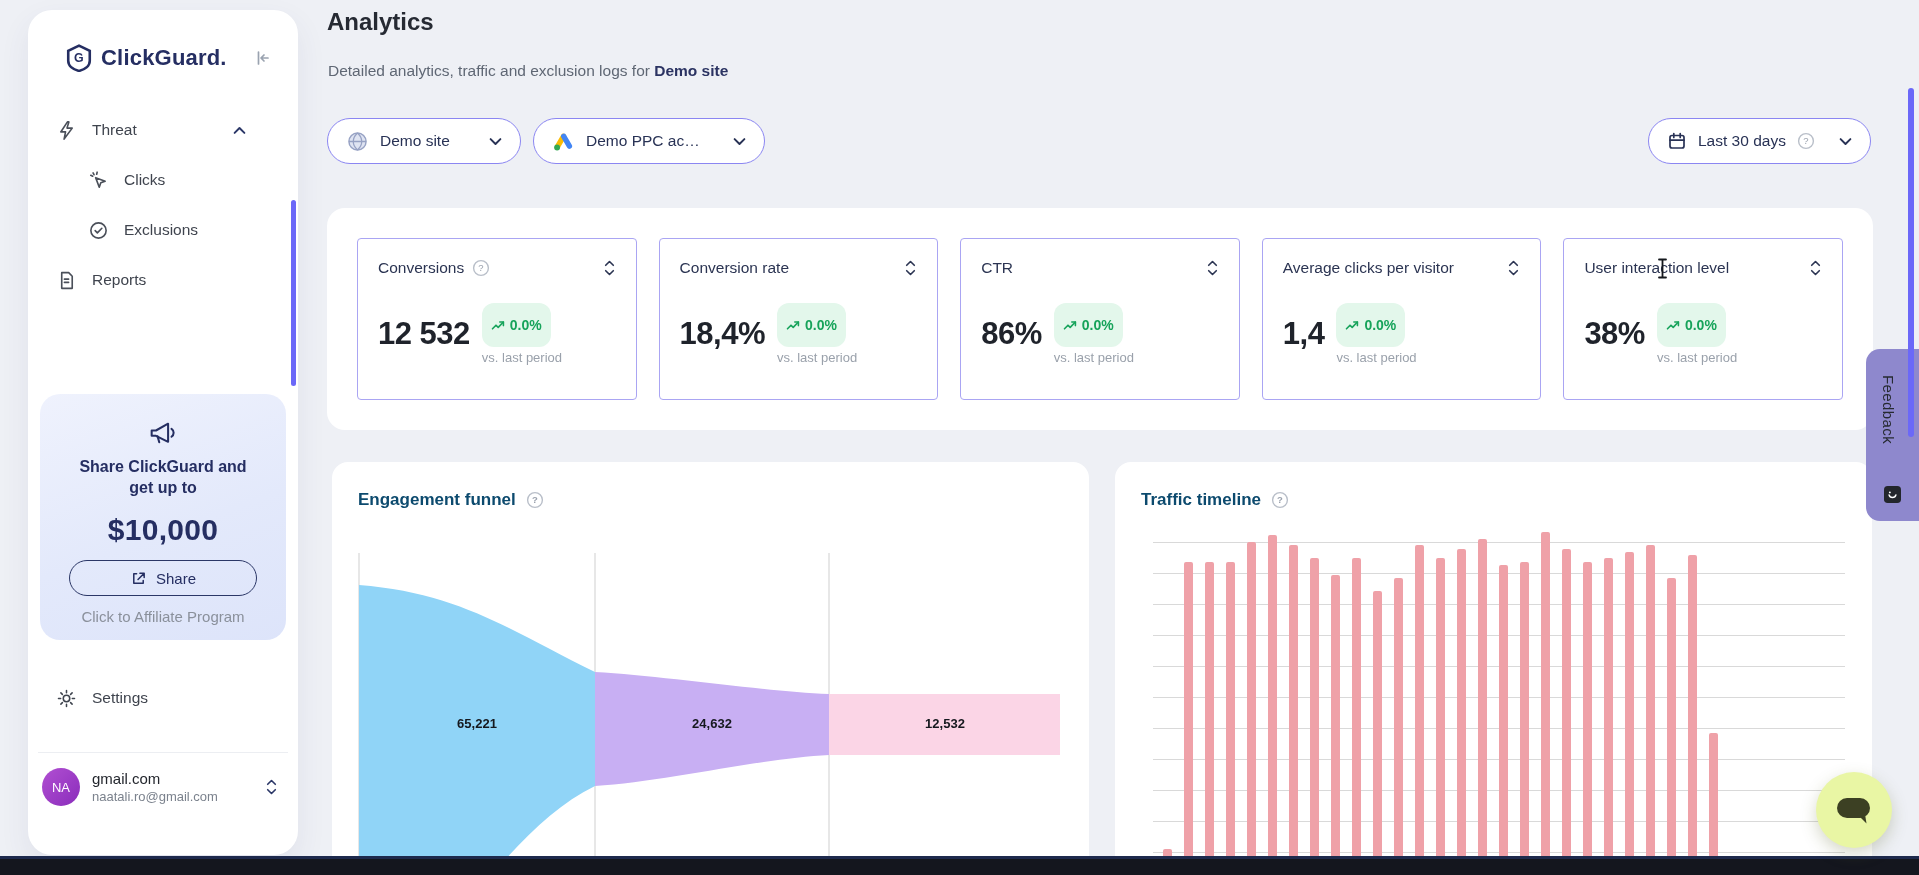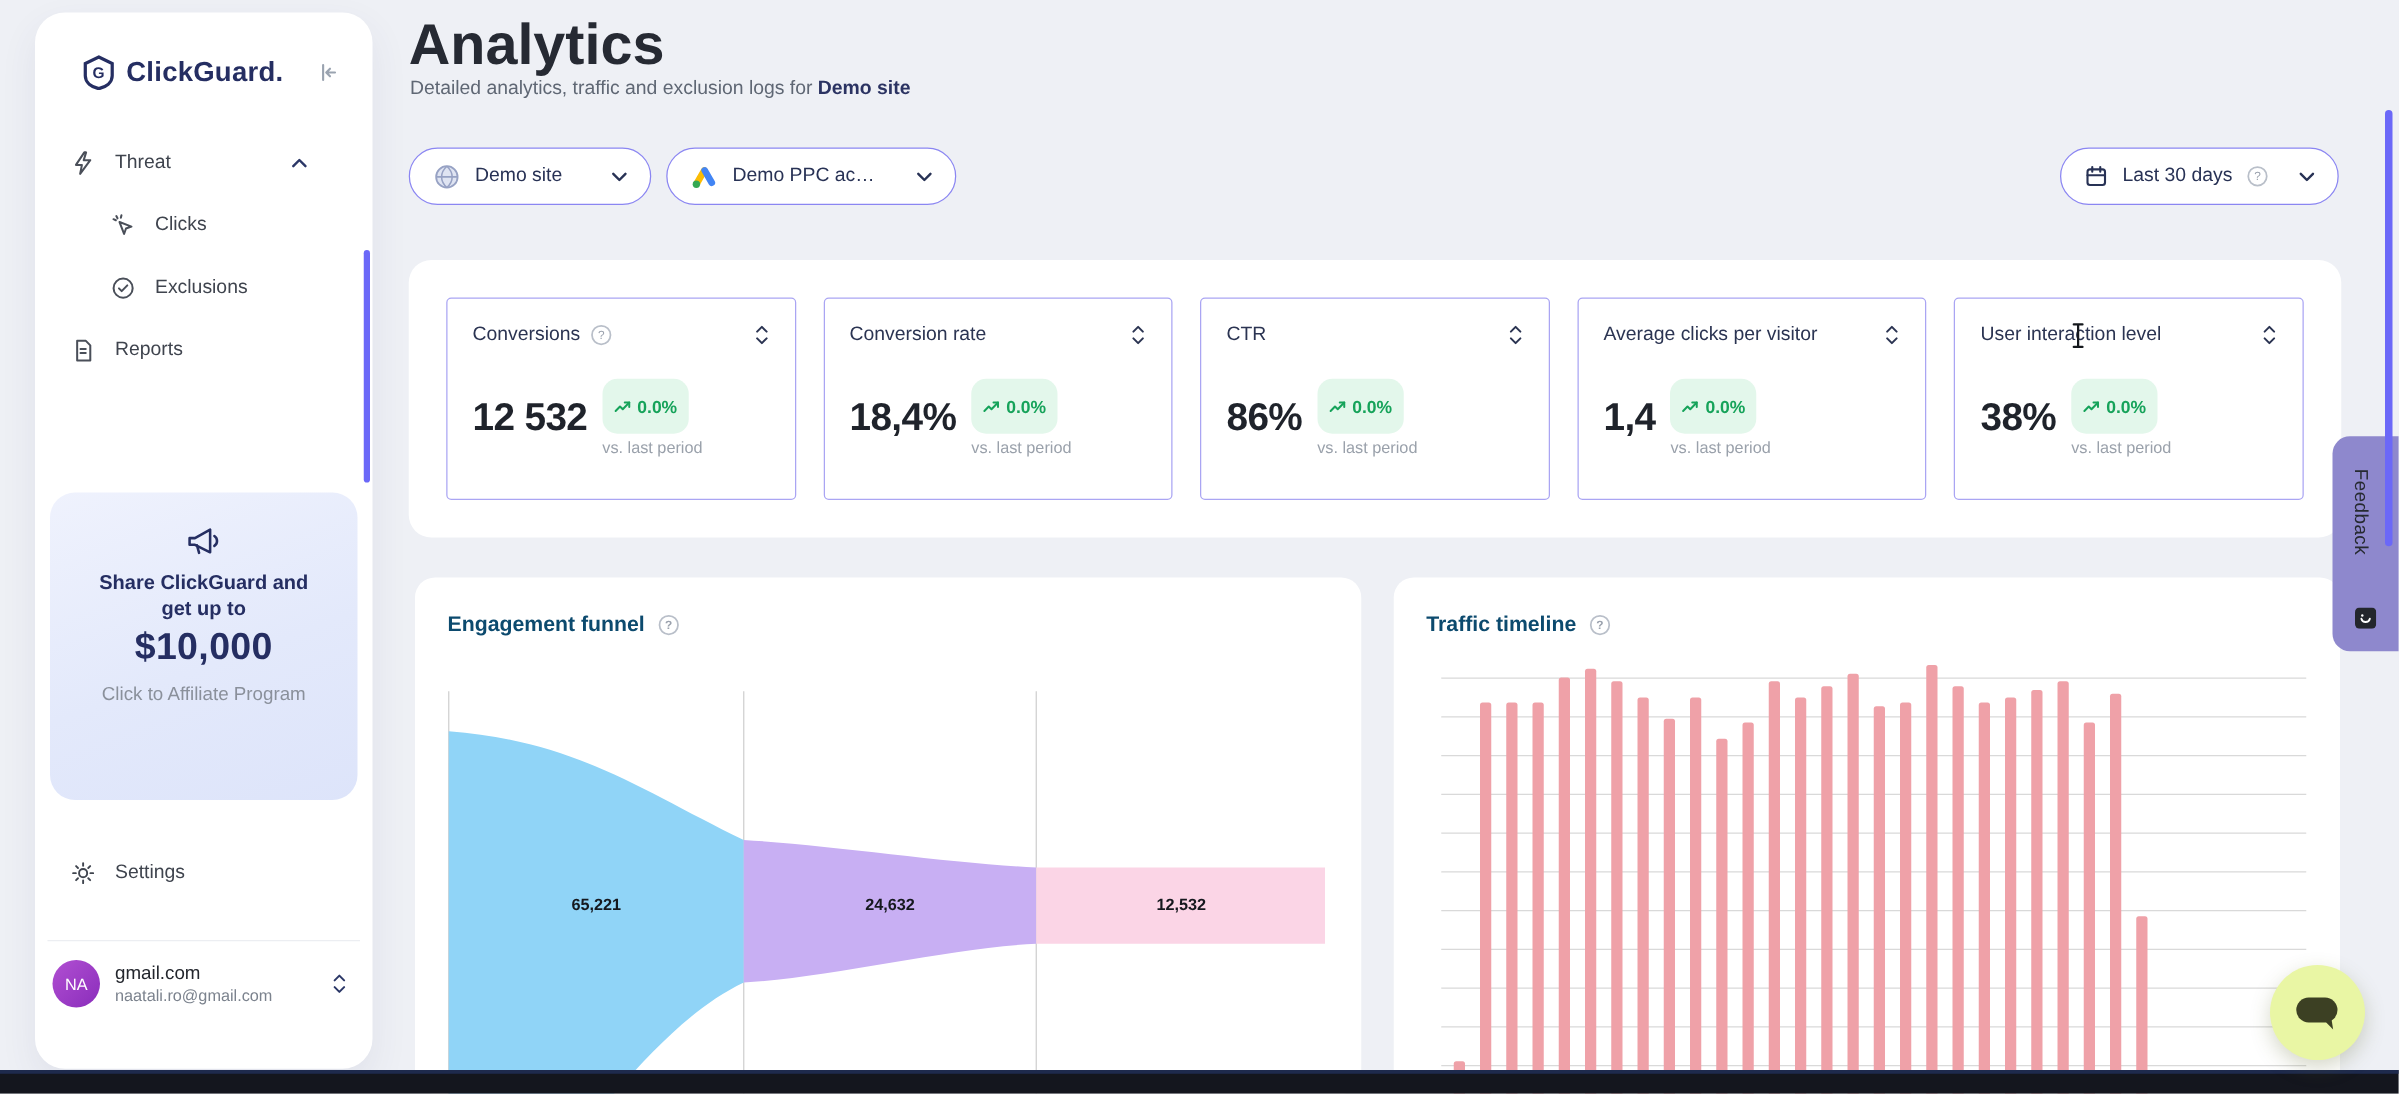--- a/index.html
+++ b/index.html
@@ -20,37 +20,37 @@
             color:#3f444e;font-size:15.5px;cursor:pointer}
   .nav-item.indent{padding-left:60px}
   .nav-item .nico{color:#4a4f59}
   .nav-item .chev{margin-left:auto;color:#2b3767}
   #side-scroll{position:absolute;left:263px;top:190px;width:5px;height:186px;background:var(--accent);border-radius:3px}
   #promo{position:absolute;left:12px;top:384px;width:246px;height:246px;border-radius:20px;
          background:linear-gradient(160deg,#eff2fd 0%,#e3e9fb 55%,#dde4fa 100%);
          text-align:center;color:#252e62;box-sizing:border-box;padding-top:24px}
   .promo-ico{display:flex;justify-content:center;margin-bottom:8px}
   .promo-t{font-size:16px;font-weight:600;line-height:1.32;padding:0 26px}
-  .promo-amt{font-size:30px;font-weight:800;margin-top:3px;letter-spacing:.3px}
+  .promo-amt{font-size:30px;font-weight:800;margin-top:15px;letter-spacing:.3px}
   #share-btn{margin:13px auto 0;width:186px;height:34px;border:1.4px solid #2b3767;border-radius:18px;
              display:flex;align-items:center;justify-content:center;gap:9px;font-size:15px;color:#252e62;
              background:transparent;cursor:pointer}
   .promo-aff{margin-top:12px;color:#8a909b;font-size:15px;cursor:pointer}
   #settings-row{position:absolute;left:0;top:666px;width:100%;height:44px;display:flex;align-items:center;
                 gap:15px;padding-left:28px;box-sizing:border-box;color:#3f444e;font-size:15.5px;cursor:pointer}
   #side-divider{position:absolute;left:10px;right:10px;top:742px;height:1px;background:#eceef2}
   #user-row{position:absolute;left:14px;top:758px;width:242px;display:flex;align-items:center;gap:12px;cursor:pointer}
   .avatar{width:38px;height:38px;border-radius:50%;background:linear-gradient(135deg,#b14fd2,#8a2dbb);
           color:#fff;font-size:13px;display:flex;align-items:center;justify-content:center;flex:none}
   .uname{font-weight:400;font-size:15px;color:#23262d;line-height:1.25}
   .uemail{font-size:13px;color:#7b828d}
   #user-row .sort{margin-left:auto;color:#2b3767;padding-right:6px}
 
   
-  #page-title{left:327px;top:8px;font-size:46px;font-weight:800;color:#262a33}
+  #page-title{left:327px;top:8px;font-size:24px;font-weight:800;color:#262a33}
   #page-subtitle{left:328px;top:62px;font-size:15.5px;color:#5f6774}
   #page-subtitle b{color:#2b3362;font-weight:700}
   .pill{position:absolute;top:118px;height:46px;background:#fff;border:1.5px solid var(--pill-border);
         border-radius:24px;display:flex;align-items:center;gap:11px;padding:0 18px;font-size:15.5px;
         color:#283255;box-sizing:border-box;cursor:pointer}
   #pill-site{left:327px;width:194px}
   #pill-account{left:533px;width:232px}
   #pill-date{left:1648px;width:223px}
   .pill .chevd{margin-left:auto;color:#283255}
   .pill .ptext{white-space:nowrap;overflow:hidden}
@@ -162,20 +162,28 @@
           <path d="M5 15.5V10.8h3.8L19.5 4.8v16L8.8 15.5H5Z"></path>
           <path d="M22.5 9.3a4.2 4.2 0 0 1 0 7"></path>
           <path d="M10.2 15.8l1.5 5.4"></path>
         </svg>
       </div>
     <div class="promo-t">
       <span>Share ClickGuard and</span><br>
       <span>get up to</span>
     </div>
     <div class="promo-amt">$10,000</div>
+    <div id="share-btn">
+      <span>
+          <svg width="17" height="17" viewBox="0 0 18 18" fill="none" stroke="currentColor" stroke-width="1.6" stroke-linecap="round" stroke-linejoin="round">
+            <path d="M7 4H4v10h10v-3M10.5 3.5H15V8M14.5 4 8.5 10"></path>
+          </svg>
+        </span>
+      <span>Share</span>
+    </div>
     <div class="promo-aff">Click to Affiliate Program</div>
   </div>
 
   <div id="settings-row">
     <span class="nico">
         <svg width="21" height="21" viewBox="0 0 22 22" fill="none" stroke="currentColor" stroke-width="1.6" stroke-linecap="round">
           <circle cx="11" cy="11" r="3.4"></circle>
           <path d="M11 2.6v2.3M11 17.1v2.3M2.6 11h2.3M17.1 11h2.3M5.1 5.1l1.6 1.6M15.3 15.3l1.6 1.6M16.9 5.1l-1.6 1.6M6.7 15.3l-1.6 1.6"></path>
         </svg>
       </span>

